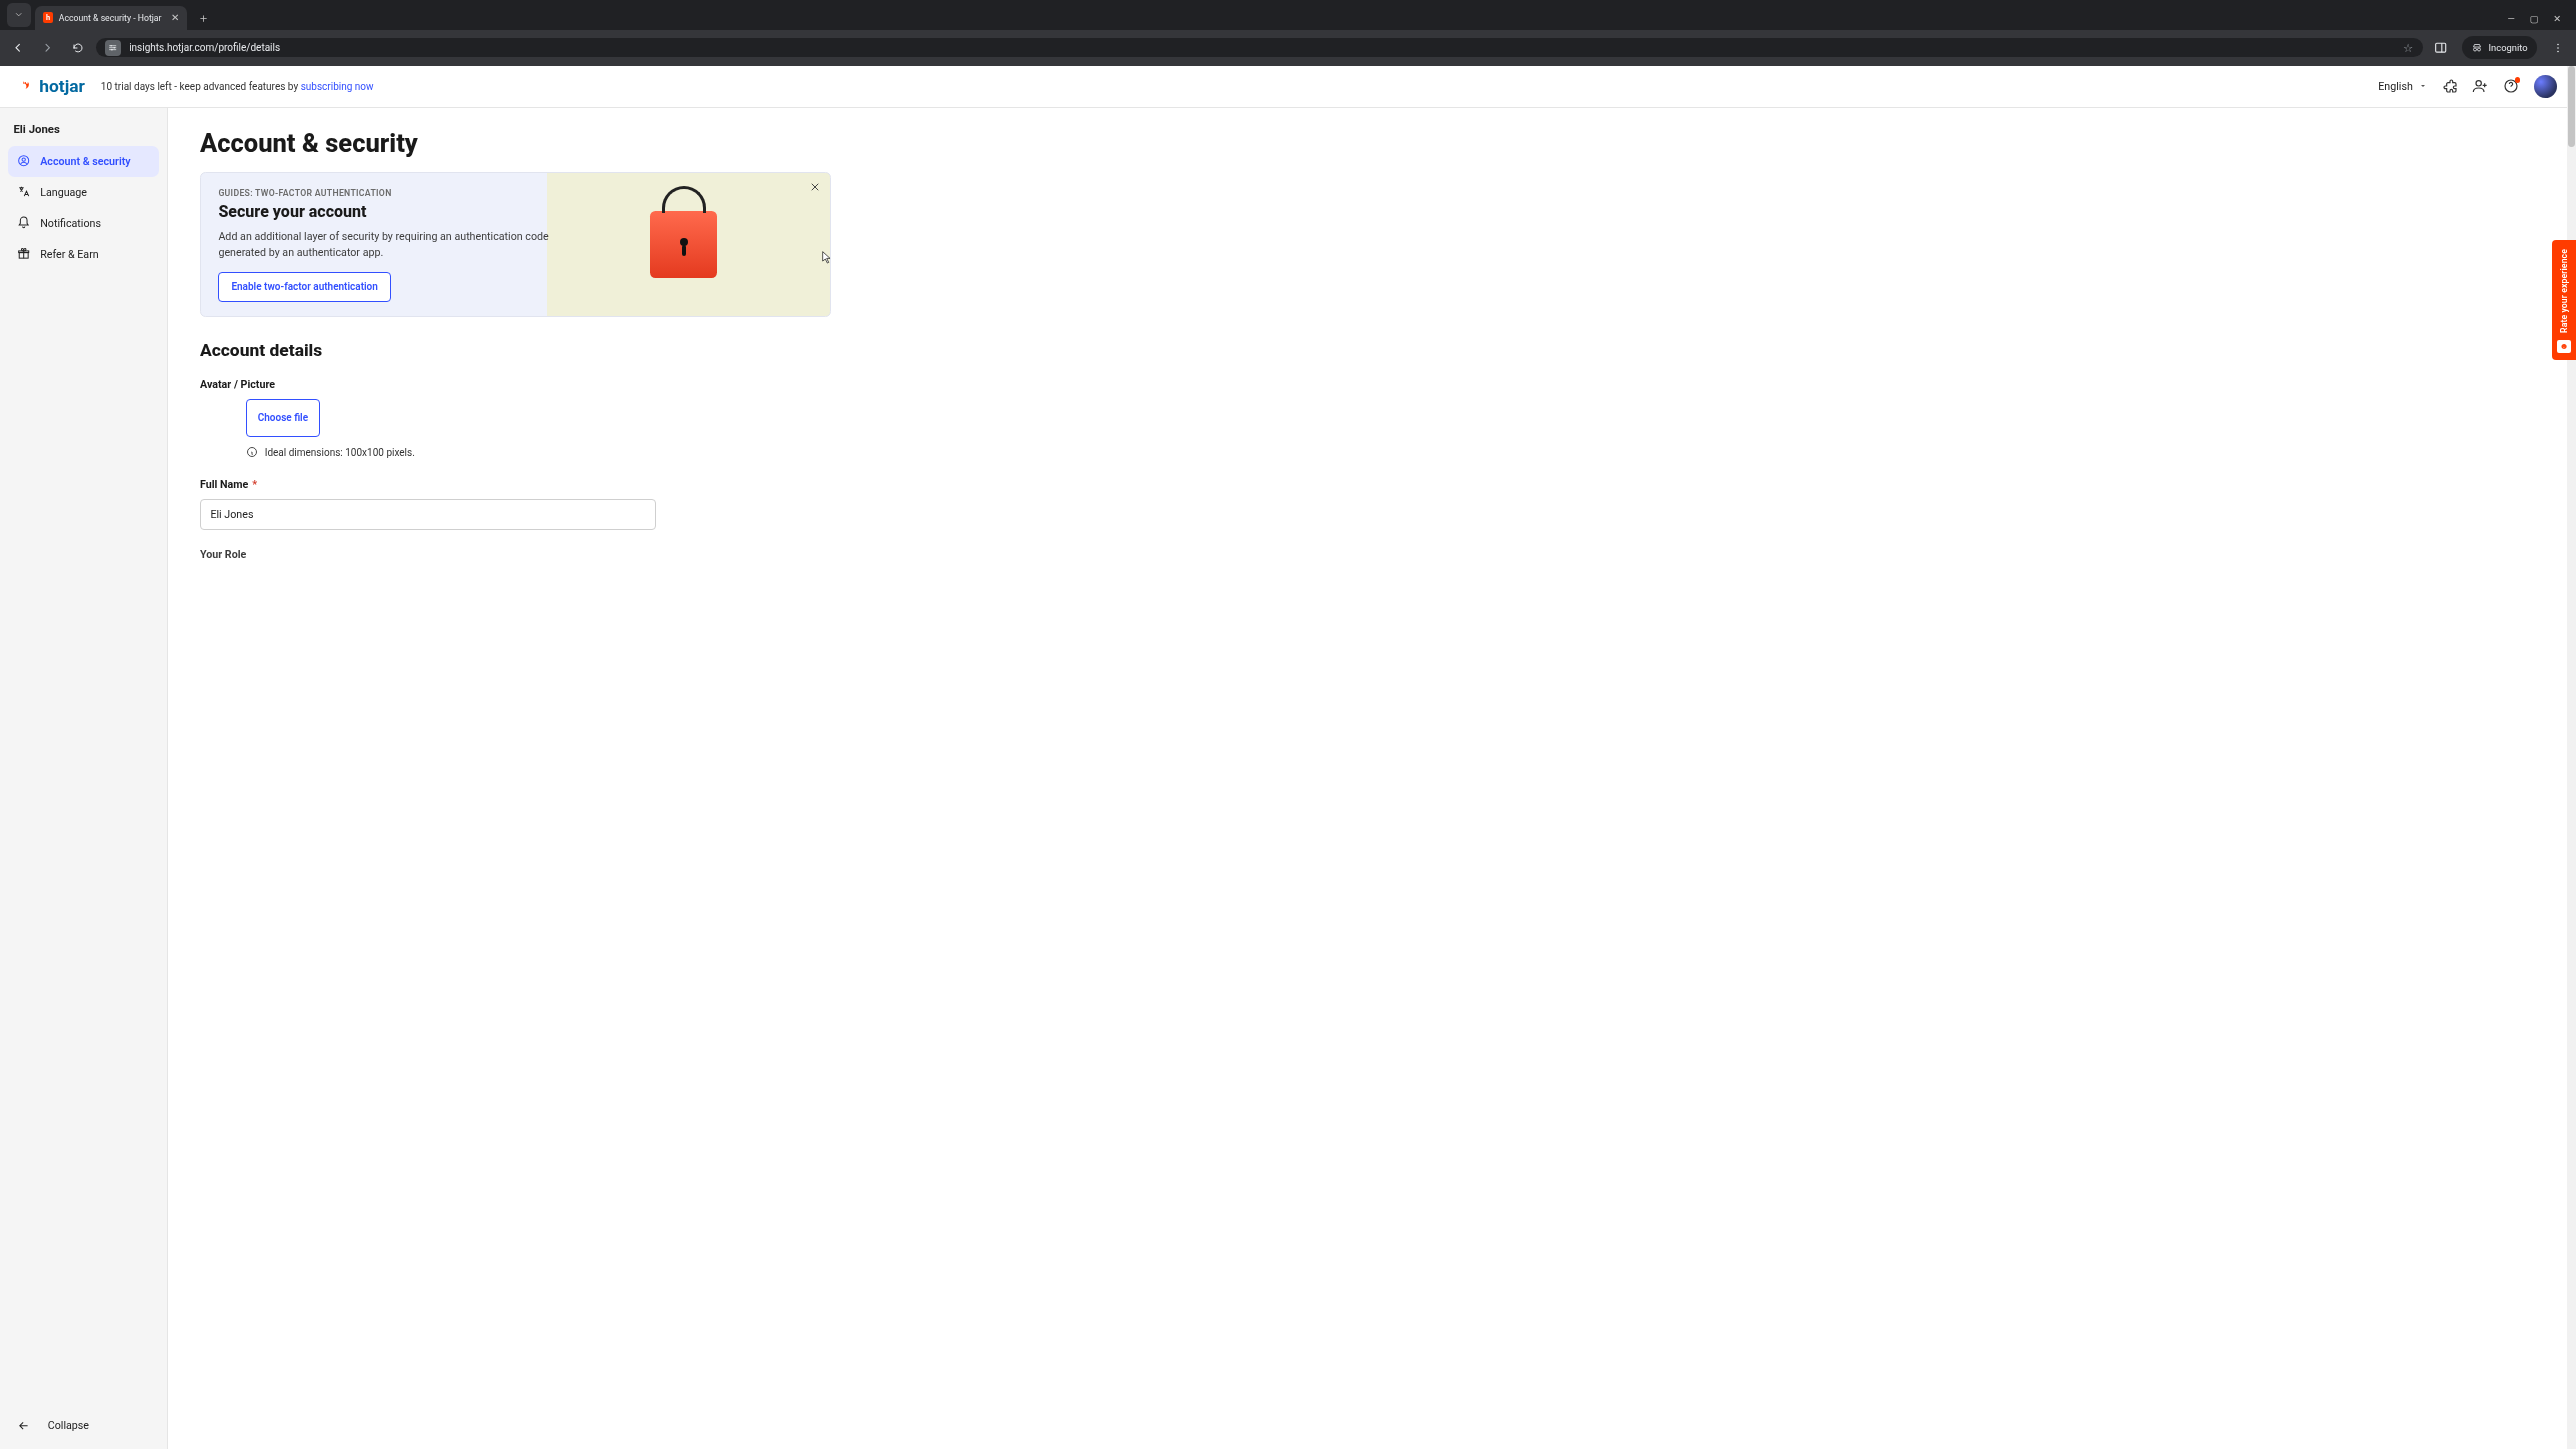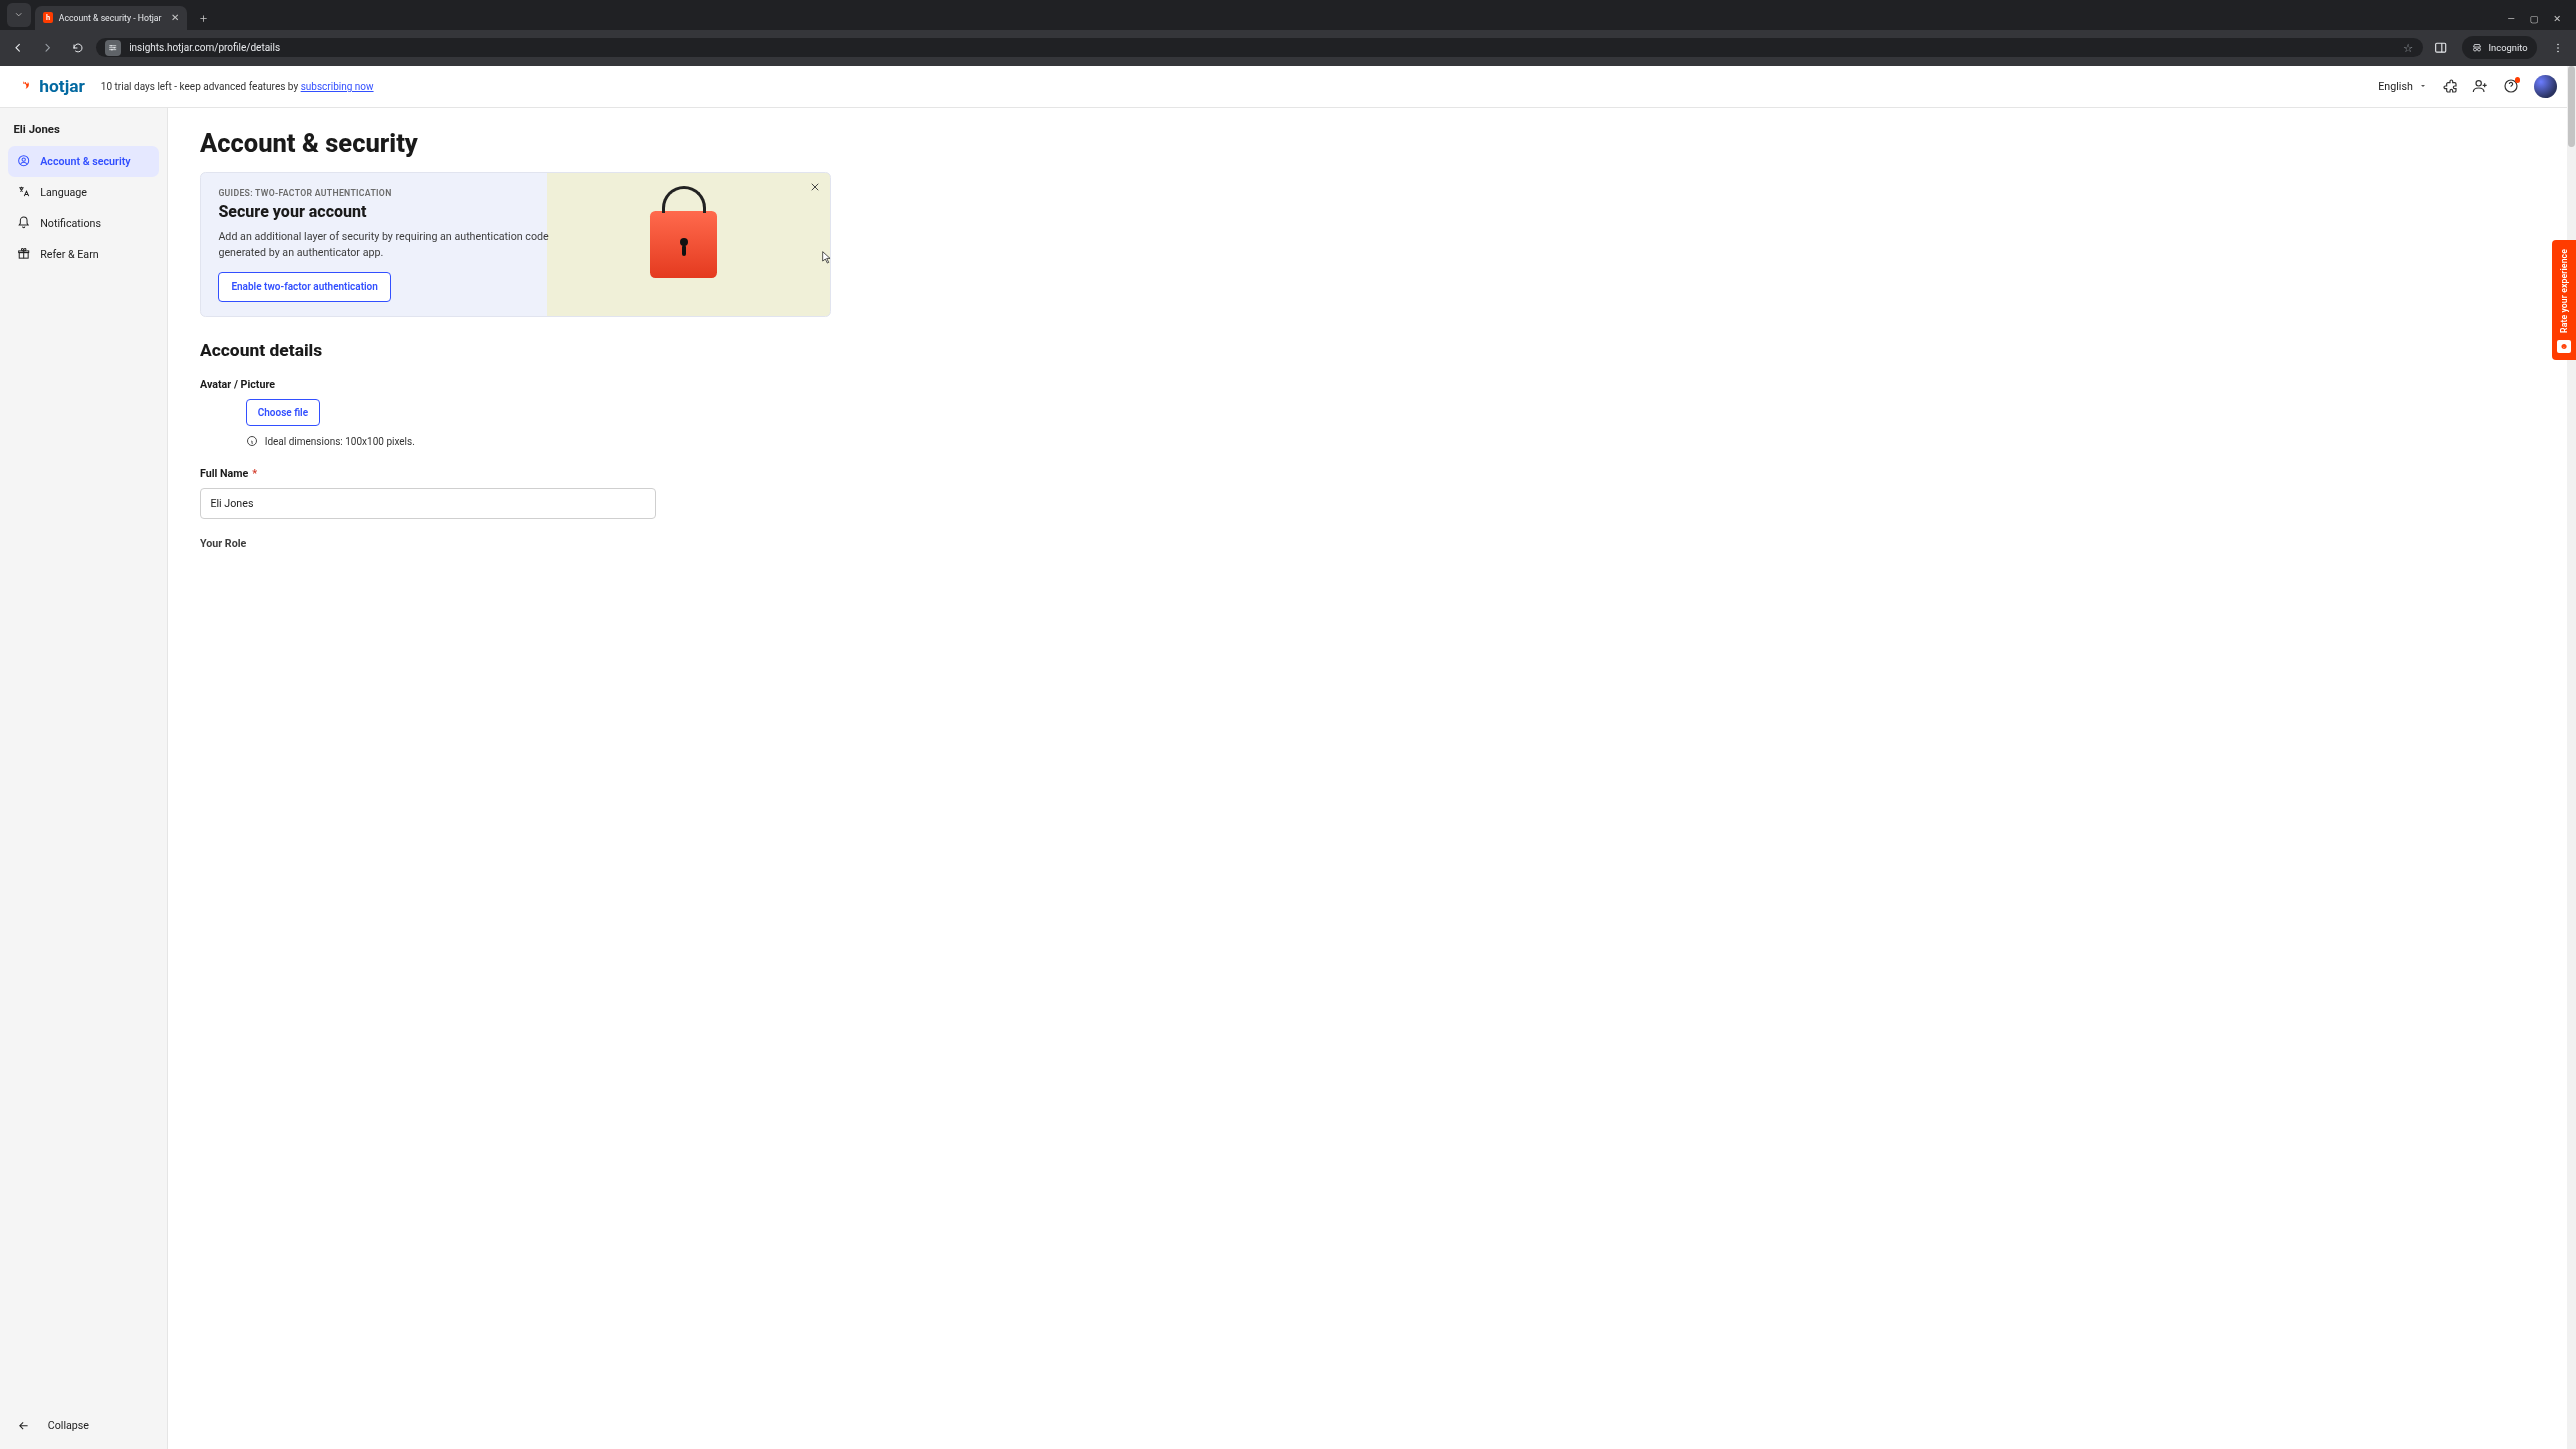--- a/index.html
+++ b/index.html
@@ -27,21 +27,21 @@
 .toolbar-right .chip{display:flex;align-items:center;gap:5.4px;height:23px;padding:0 9.4px;background:#202124;border-radius:11.4px;font-size:9.4px;}
 .toolbar-right .icon-btn{width:23px;height:23px;display:flex;align-items:center;justify-content:center;color:#e8eaed;cursor:pointer;}
 
 
 .viewport{flex:1;background:#f5f5f5;position:relative;overflow:hidden;}
 
 .app-header{height:42px;background:#fff;border-bottom:0.7px solid #e5e5e5;display:flex;align-items:center;padding:0 19px;gap:16px;}
 .logo{display:flex;align-items:center;gap:5.4px;font-weight:700;font-size:17.4px;color:#0369a1;}
 .logo .flame{width:14.8px;height:14.8px;}
 .trial-msg{font-size:10px;color:#333;}
-.trial-msg a{color:#324fff;text-decoration:underline;cursor:pointer;}
+.trial-msg a{color:#324fff;cursor:pointer;}
 .header-right{margin-left:auto;display:flex;align-items:center;gap:14.8px;}
 .lang-picker{display:flex;align-items:center;gap:6px;font-size:10.7px;color:#222;cursor:pointer;justify-content:center;}
 .hicon{width:16px;height:16px;display:flex;align-items:center;justify-content:center;color:#333;cursor:pointer;position:relative;}
 .hicon svg{width:16px;height:16px;stroke:#333;fill:none;stroke-width:1.8;}
 .hicon .dot{position:absolute;top:-0.7px;right:-0.7px;width:5.4px;height:5.4px;background:#ff3c00;border-radius:50%;}
 .avatar{width:23px;height:23px;border-radius:50%;background:radial-gradient(circle at 30% 30%,#6b7cff,#2a3360 70%);cursor:pointer;}
 
 .app-body{position:absolute;top:42px;bottom:0;left:0;right:0;display:flex;}
 
 
@@ -68,21 +68,21 @@
 .promo .lock-body{width:67px;height:67px;border-radius:5.4px;background:linear-gradient(180deg,#ff6a4d,#e43a1f);position:relative;}
 .promo .lock-shackle{width:44px;height:27px;border:3.4px solid #222;border-bottom:none;border-radius:27px 27px 0 0;position:absolute;top:-25.5px;left:11.4px;}
 .promo .keyhole{position:absolute;top:27px;left:29.5px;width:8px;height:8px;background:#111;border-radius:50%;}
 .promo .keyhole::after{content:"";position:absolute;top:6.7px;left:2px;width:4px;height:10.7px;background:#111;border-radius:2px;}
 .promo .close{position:absolute;top:8px;right:9.4px;font-size:13.4px;color:#444;cursor:pointer;background:none;border:none;}
 
 .section-title{font-size:17.4px;font-weight:800;color:#1a1a1a;margin:6.7px 0 17.4px;}
 .field-label{font-size:10.7px;font-weight:700;color:#1a1a1a;margin-bottom:8px;}
 .field-label .req{color:#d23b2a;margin-left:1.3px;}
 .choose-row{display:flex;flex-direction:column;gap:9.4px;padding-left:46px;margin-bottom:20px;}
-.btn-outline-sm{display:inline-flex;align-items:center;height:27px;padding:0 10.7px;border:1px solid #324fff;color:#324fff;border-radius:4px;font-weight:600;font-size:10px;background:#fff;cursor:pointer;align-self:flex-start;}
+.btn-outline-sm{display:inline-flex;align-items:center;height:38px;padding:0 10.7px;border:1px solid #324fff;color:#324fff;border-radius:4px;font-weight:600;font-size:10px;background:#fff;cursor:pointer;align-self:flex-start;}
 .hint{display:flex;align-items:center;gap:6.7px;color:#333;font-size:10px;}
 .hint svg{width:12px;height:12px;stroke:#333;fill:none;stroke-width:1.8;}
 .text-input{width:456px;max-width:100%;height:31px;border:0.7px solid #cfcfcf;border-radius:4px;padding:0 9.4px;font-size:10.7px;color:#222;background:#fff;margin-bottom:17.4px;}
 
 
 .feedback-tab{position:absolute;right:0;top:174px;width:24px;background:#ff3c00;color:#fff;border-radius:4px 0 0 4px;display:flex;flex-direction:column;align-items:center;padding:9.4px 0 6.7px;cursor:pointer;gap:6.7px;}
 .feedback-tab .label{writing-mode:vertical-rl;transform:rotate(180deg);font-size:8.7px;font-weight:600;letter-spacing:0.1px;}
 .feedback-tab .smiley{width:13.4px;height:13.4px;background:#fff;border-radius:2px;display:flex;align-items:center;justify-content:center;color:#ff3c00;font-size:8.7px;}
 
 

